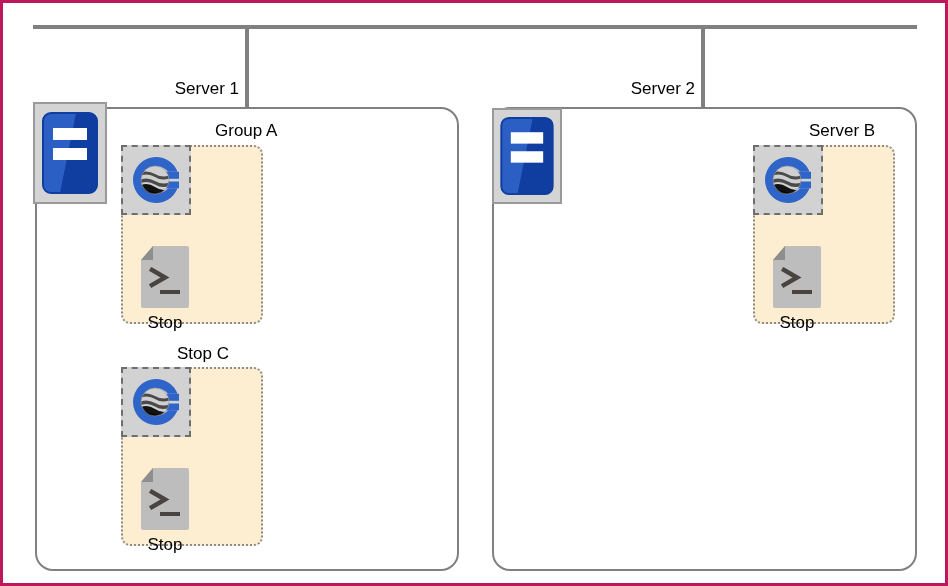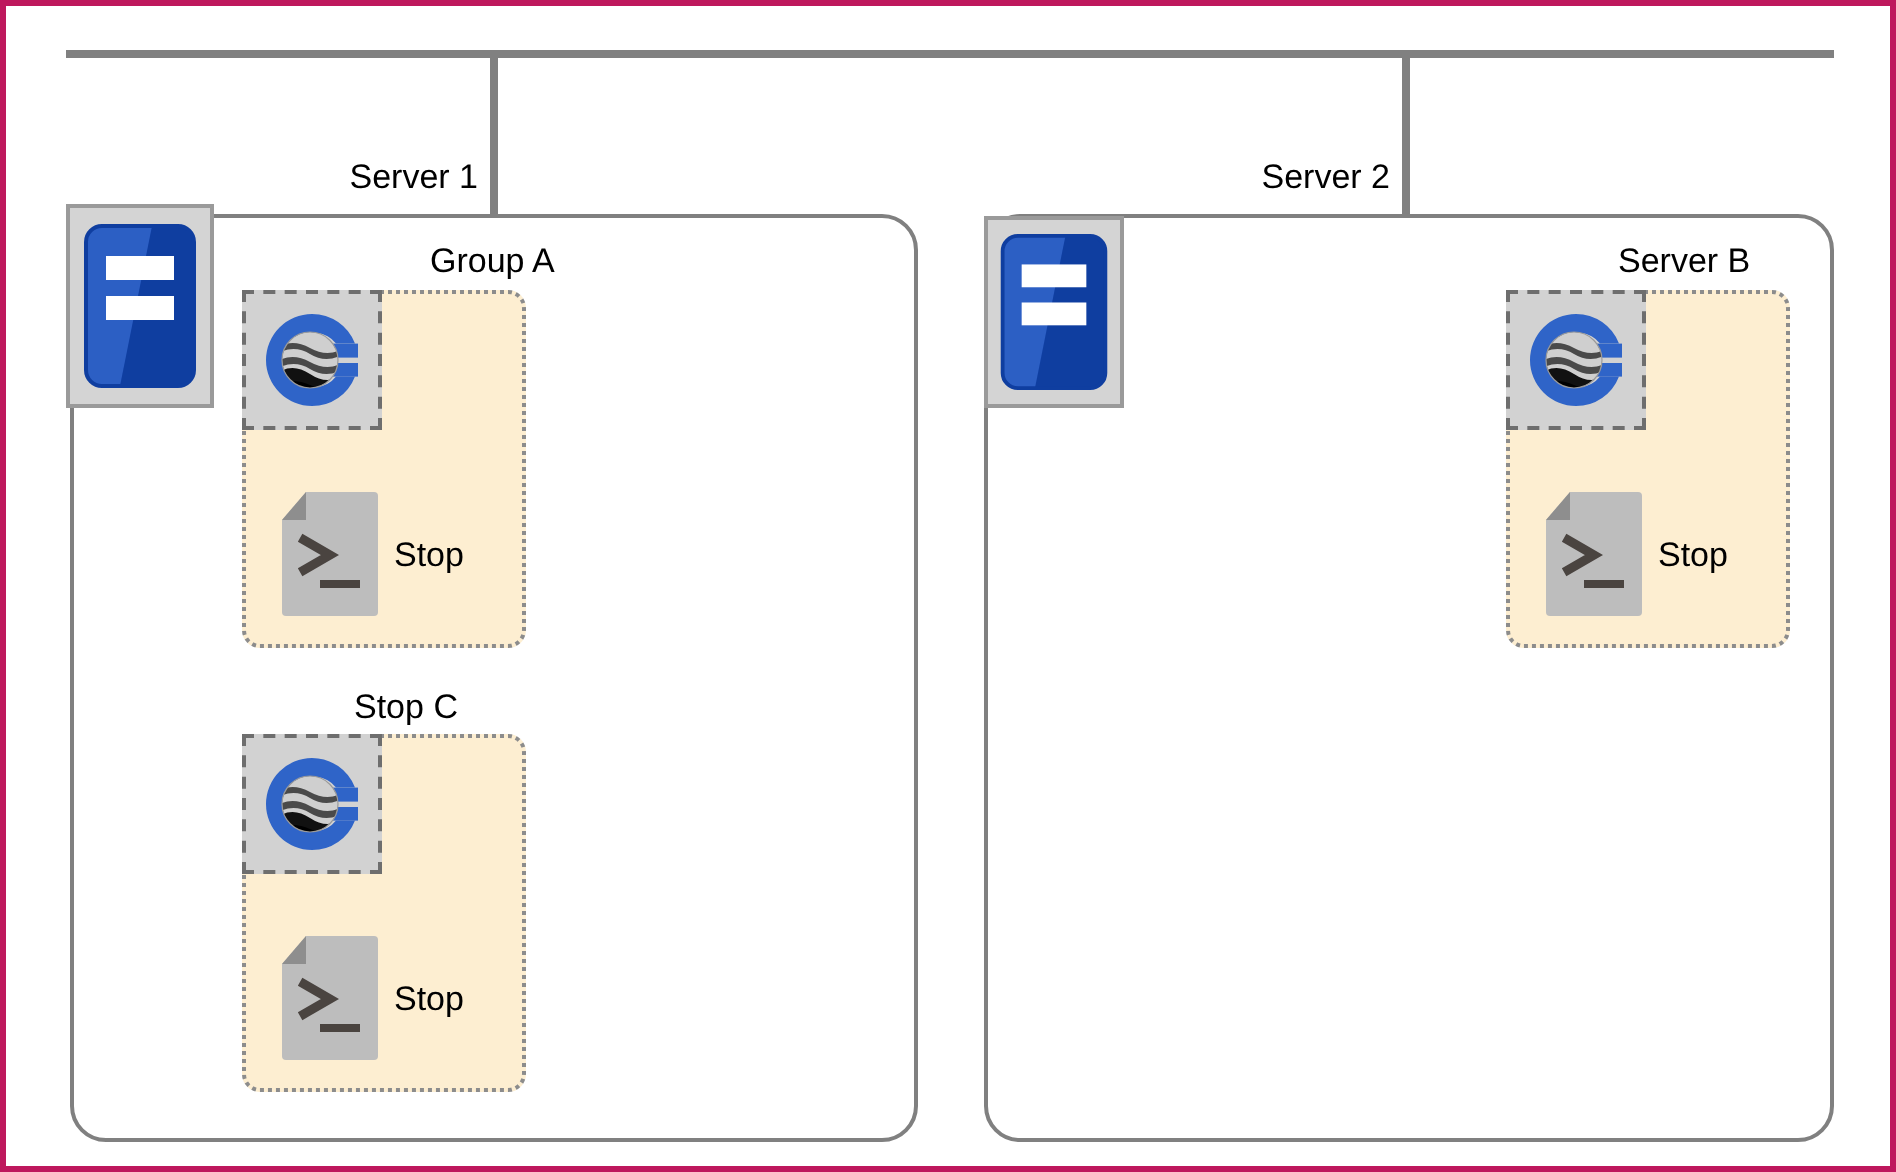--- a/index.html
+++ b/index.html
@@ -88,20 +88,21 @@
     justify-content: center;
   }
   .server-icon svg { display: block; }
 
   
   .script-item {
     position: absolute;
     display: flex;
     align-items: center;
     gap: 6px;
+    flex-direction: column;
   }
   .script-item svg { display: block; flex: 0 0 auto; }
   .script-label {
     font-size: 17px;
     color: #000000;
     white-space: nowrap;
     line-height: 1;
   }
 </style>
 </head>

